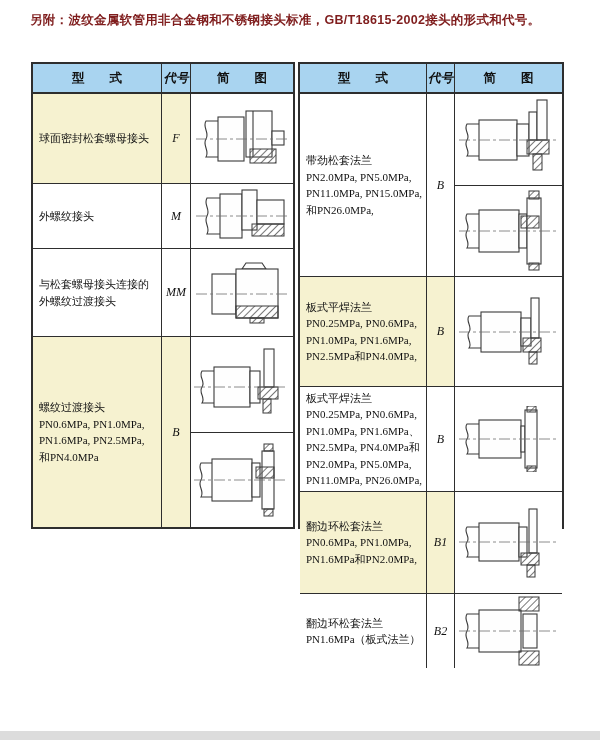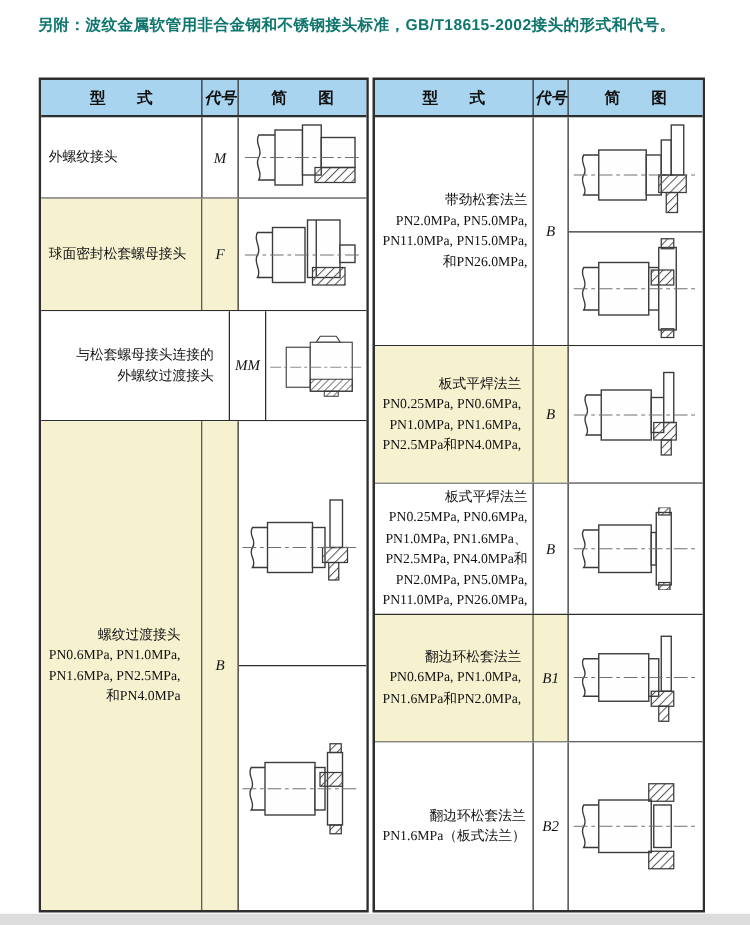--- a/index.html
+++ b/index.html
@@ -4,41 +4,41 @@
 <style>
   :root{
     --header-bg:#a9d4f0;
     --highlight-bg:#f6f2d0;
     --border:#2e2e2e;
     --strip:#dcdcdc;
   }
   html,body{margin:0;padding:0;}
   body{width:600px;height:740px;background:#fff;overflow:hidden;}
   .page{position:relative;width:600px;height:740px;background:#ffffff;font-family:"Liberation Serif",serif;color:#111;}
-  .title{position:absolute;left:30px;top:12px;font-family:"Liberation Sans",sans-serif;font-weight:bold;font-size:12.5px;letter-spacing:.3px;color:#0f766e;white-space:nowrap;}
+  .title{position:absolute;left:30px;top:12px;font-family:"Liberation Sans",sans-serif;font-weight:bold;font-size:12.5px;letter-spacing:.3px;color:#7f1d1d;white-space:nowrap;}
   .tables{position:absolute;left:31px;top:62px;display:flex;gap:3px;}
-  .half{border:2px solid var(--border);height:668px;box-sizing:border-box;display:flex;flex-direction:column;background:#fff;text-align:right;}
+  .half{border:2px solid var(--border);height:467px;box-sizing:border-box;display:flex;flex-direction:column;background:#fff;}
   .half.left{width:264px;}
   .half.right{width:266px;}
   .hdr{height:30px;flex:0 0 30px;border-bottom:2px solid var(--border);background:var(--header-bg);display:flex;box-sizing:border-box;}
   .row{display:flex;border-bottom:1px solid var(--border);box-sizing:border-box;background:#fff;}
   .row:last-child{border-bottom:none;flex:1;}
   .ct{width:129px;flex:0 0 129px;border-right:1px solid var(--border);display:flex;align-items:center;padding:0 2px 0 6px;box-sizing:border-box;white-space:pre-line;font-size:11px;line-height:1.5;}
   .cc{width:29px;flex:0 0 29px;border-right:1px solid var(--border);display:flex;align-items:center;justify-content:center;font-size:12px;box-sizing:border-box;font-style:italic;}
   .half.right .ct{width:127px;flex:0 0 127px;}
   .half.right .cc{width:28px;flex:0 0 28px;}
   .cd{flex:1;display:flex;align-items:center;justify-content:center;overflow:hidden;}
   .cd.split{flex-direction:column;align-items:stretch;}
   .sub{flex:1;display:flex;align-items:center;justify-content:center;overflow:hidden;}
   .sub.top{border-bottom:1px solid var(--border);}
   .hl .ct,.hl .cc{background:var(--highlight-bg);}
   .th{font-weight:bold;font-size:12.5px;justify-content:center;padding:0;white-space:nowrap;background:transparent;}
   .r65{height:65px;flex:0 0 65px;}
   .r90{height:90px;flex:0 0 90px;}
-  .r88{height:88px;flex:0 0 88px;padding-left:22px;}
+  .r88{height:88px;flex:0 0 88px;}
   .r92{height:92px;flex:0 0 92px;}
   .r183{height:183px;flex:0 0 183px;}
   .r110{height:110px;flex:0 0 110px;}
   .r105{height:105px;flex:0 0 105px;}
   .r102{height:102px;flex:0 0 102px;}
   .bottom-strip{position:absolute;left:0;top:731px;width:600px;height:9px;background:var(--strip);}
   svg{display:block;}
   .ln{fill:none;stroke:#3a3a3a;stroke-width:1.1;}
   .fc{fill:#fefefe;stroke:#3a3a3a;stroke-width:1.1;}
   .cl{stroke:#707070;stroke-width:.8;stroke-dasharray:11 3 3 3;}
@@ -52,56 +52,56 @@
 
   <div class="tables">
 
     <div class="half left">
       <div class="hdr">
         <div class="ct th">型　　式</div>
         <div class="cc th">代号</div>
         <div class="cd th">简　　图</div>
       </div>
 
+      <div class="row r90 hl">
+        <div class="ct">球面密封松套螺母接头</div>
+        <div class="cc">F</div>
+        <div class="cd">
+          <svg width="96" height="60" viewBox="0 0 96 60">
+            <path class="ln" d="M24,12 H12 c-4,6 4,12 0,18 c-4,6 4,12 0,18 H24"></path>
+            <rect class="fc" x="24" y="8" width="26" height="44"></rect>
+            <rect class="fc" x="52" y="2" width="26" height="46"></rect>
+            <line class="ln" x1="59" y1="2" x2="59" y2="48"></line>
+            <rect x="56" y="40" width="26" height="14" fill="url(#hatch)" stroke="#3a3a3a"></rect>
+            <rect class="fc" x="78" y="22" width="12" height="14"></rect>
+            <line class="cl" x1="2" y1="30" x2="94" y2="30"></line>
+          </svg>
+        </div>
+      </div>
+
       <div class="row r65">
         <div class="ct">外螺纹接头</div>
         <div class="cc">M</div>
         <div class="cd">
           <svg width="96" height="56" viewBox="0 0 96 56">
             <defs>
               <pattern id="hatch" width="5" height="5" patternUnits="userSpaceOnUse" patternTransform="rotate(45)">
                 <line x1="0" y1="0" x2="0" y2="5" stroke="#555" stroke-width="1.6"></line>
               </pattern>
             </defs>
             <path class="ln" d="M26,10 H13 c-4,7 4,11 0,18 c-4,7 4,11 0,18 H26"></path>
             <rect class="fc" x="26" y="6" width="22" height="44"></rect>
             <rect class="fc" x="48" y="2" width="15" height="40"></rect>
             <rect class="fc" x="63" y="12" width="27" height="24"></rect>
             <rect x="58" y="36" width="32" height="12" fill="url(#hatch)" stroke="#3a3a3a"></rect>
             <line class="cl" x1="2" y1="28" x2="94" y2="28"></line>
           </svg>
         </div>
       </div>
 
-      <div class="row r90 hl">
-        <div class="ct">球面密封松套螺母接头</div>
-        <div class="cc">F</div>
-        <div class="cd">
-          <svg width="96" height="60" viewBox="0 0 96 60">
-            <path class="ln" d="M24,12 H12 c-4,6 4,12 0,18 c-4,6 4,12 0,18 H24"></path>
-            <rect class="fc" x="24" y="8" width="26" height="44"></rect>
-            <rect class="fc" x="52" y="2" width="26" height="46"></rect>
-            <line class="ln" x1="59" y1="2" x2="59" y2="48"></line>
-            <rect x="56" y="40" width="26" height="14" fill="url(#hatch)" stroke="#3a3a3a"></rect>
-            <rect class="fc" x="78" y="22" width="12" height="14"></rect>
-            <line class="cl" x1="2" y1="30" x2="94" y2="30"></line>
-          </svg>
-        </div>
-      </div>
-
       <div class="row r88">
         <div class="ct">与松套螺母接头连接的
 外螺纹过渡接头</div>
         <div class="cc">MM</div>
         <div class="cd">
           <svg width="100" height="62" viewBox="0 0 100 62">
             <rect class="fc" x="20" y="12" width="24" height="40"></rect>
             <path class="fc" d="M54,1 L70,1 L74,7 L50,7 Z"></path>
             <rect class="fc" x="44" y="7" width="42" height="49"></rect>
             <rect x="44" y="44" width="42" height="12" fill="url(#hatch)" stroke="#3a3a3a"></rect>

